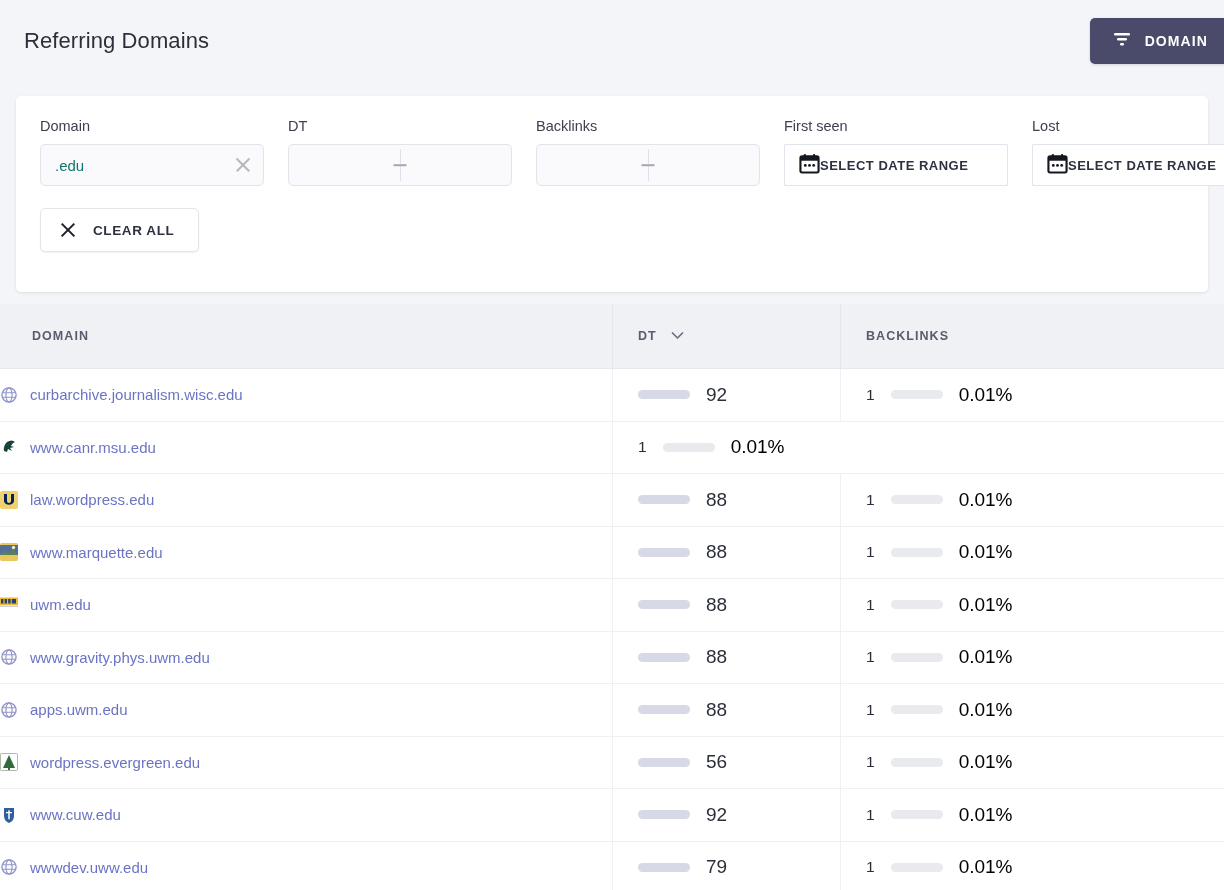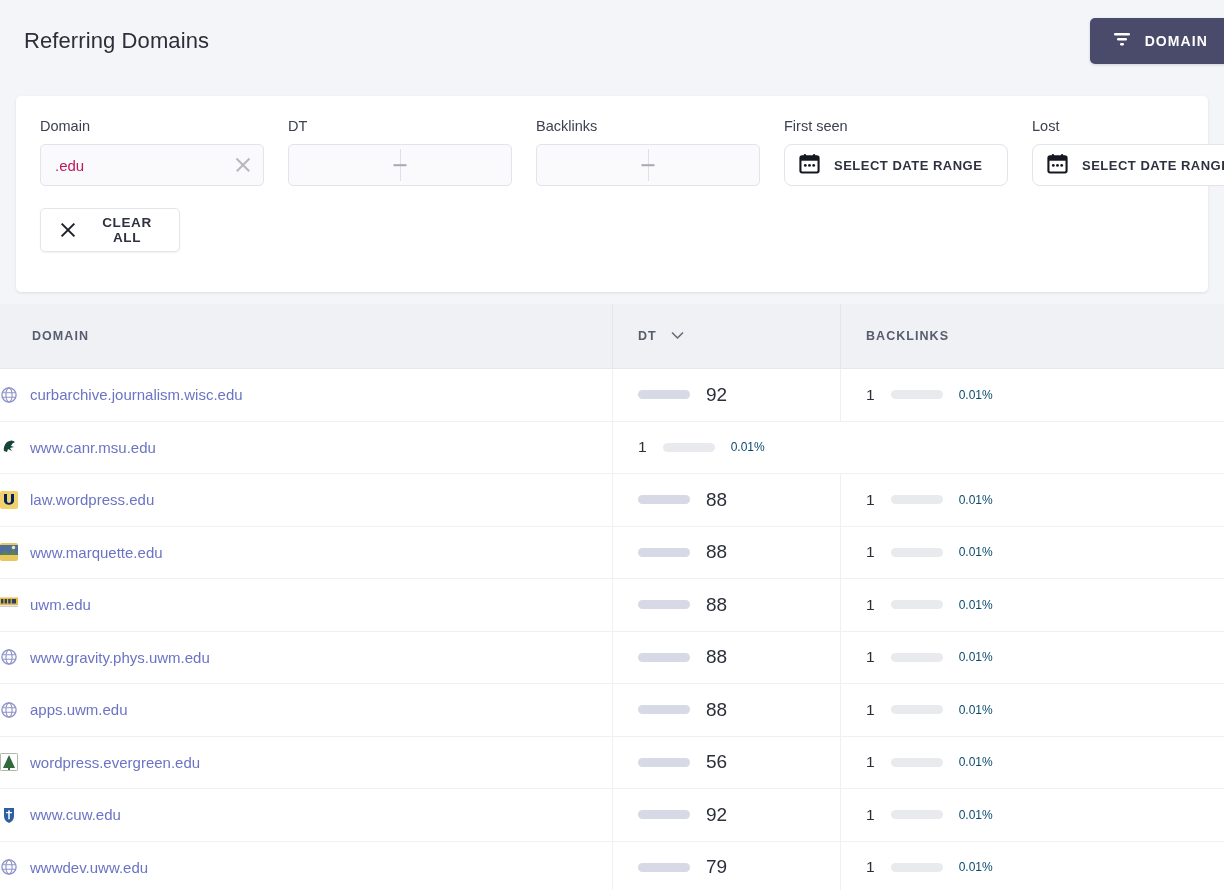--- a/index.html
+++ b/index.html
@@ -78,21 +78,21 @@
     border: 1px solid #e2e4eb;
     border-radius: 5px;
     display: flex;
     align-items: center;
     padding: 0 10px 0 14px;
     position: relative;
   }
   .text-input .value {
     flex: 1;
     font-size: 15px;
-    color: #be185d;
+    color: #0f766e;
   }
   .clear-x {
     width: 20px; height: 20px;
     position: relative;
     cursor: pointer;
     opacity: 0.42;
     flex: 0 0 auto;
   }
   .clear-x::before, .clear-x::after {
     content: "";
@@ -124,38 +124,37 @@
     transform: translate(-50%, -50%);
     width: 13px; height: 1.6px;
     background: #a6a9b5;
   }
 
   .date-button {
     width: 224px;
     height: 42px;
     background: #ffffff;
     border: 1px solid #e2e4eb;
-    border-radius: 8px;
-    display: flex;
-    align-items: center;
-    gap: 14px;
+    border-radius: 1px;
+    display: flex;
+    align-items: center;
     padding: 0 14px;
     cursor: pointer;
     font-size: 13px;
     font-weight: 700;
     color: #2e3240;
     letter-spacing: 0.5px;
     white-space: nowrap;
     overflow: hidden;
   }
 
   .clear-all-button {
     margin-top: 22px;
     height: 44px;
-    width: 140px;
+    width: 159px;
     background: #ffffff;
     border: 1px solid #e4e6ec;
     border-radius: 5px;
     display: flex;
     align-items: center;
     gap: 16px;
     padding: 0 18px;
     cursor: pointer;
     font-size: 13.5px;
     font-weight: 700;
@@ -284,22 +283,22 @@
     border-radius: 5px;
     overflow: hidden;
     flex: 0 0 auto;
   }
   .bl-bar-fill {
     height: 100%;
     background: #c9ccd6;
     border-radius: 5px;
   }
   .bl-pct {
-    font-size: 12px;
-    color: #0c4a6e;
+    font-size: 19px;
+    color: #000000;
   }
   .chevron-down { display: block; }
 </style>
 </head>
 <body>
 
 <div class="page-header">
   <div class="page-title">Referring Domains</div>
   <button class="filters-button">
     <span>

